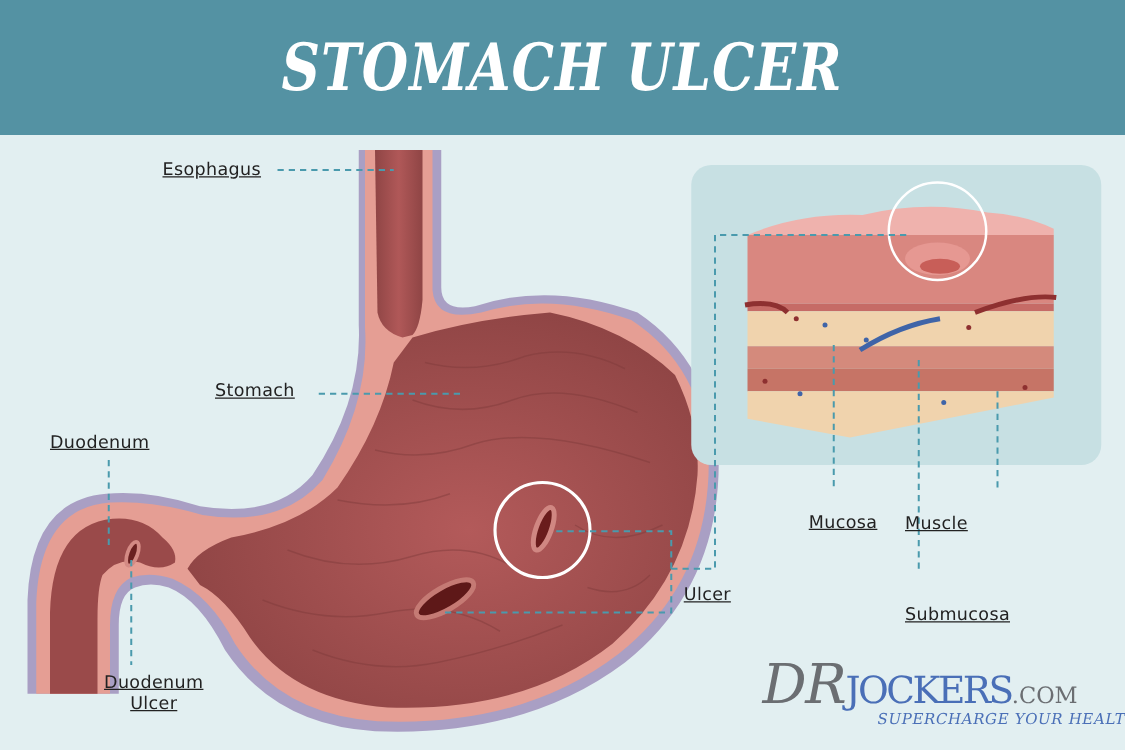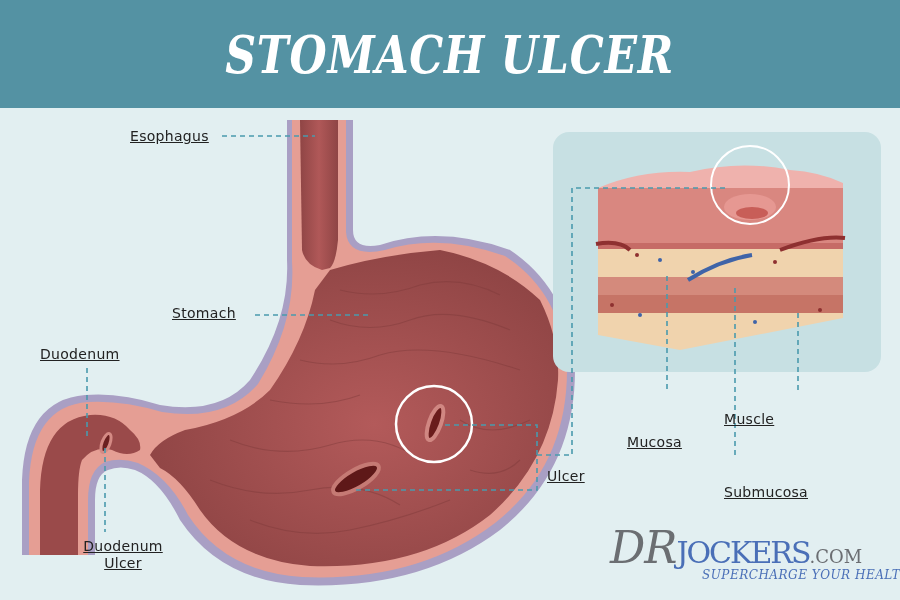--- a/index.html
+++ b/index.html
@@ -114,20 +114,20 @@
 </svg>
 
 <div class="label" style="left:130px;top:128px;">Esophagus</div>
 <div class="label" style="left:172px;top:305px;">Stomach</div>
 <div class="label" style="left:40px;top:346px;">Duodenum</div>
 <div class="label center" style="left:78px;top:538px;width:90px;">
   <div>Duodenum</div>
   <div>Ulcer</div>
 </div>
 <div class="label" style="left:547px;top:468px;">Ulcer</div>
-<div class="label" style="left:627px;top:410px;margin-top:24px;">Mucosa</div>
+<div class="label" style="left:647px;top:410px;">Mucosa</div>
 <div class="label" style="left:687px;top:484px;margin-left:37px;">Submucosa</div>
 <div class="label" style="left:724px;top:411px;">Muscle</div>
 
 <div class="logo">
   <span class="dr">DR</span><span class="jk">JOCKERS</span><span class="com">.COM</span>
   <div class="tag">SUPERCHARGE YOUR HEALTH</div>
 </div>
 
 </body></html>

